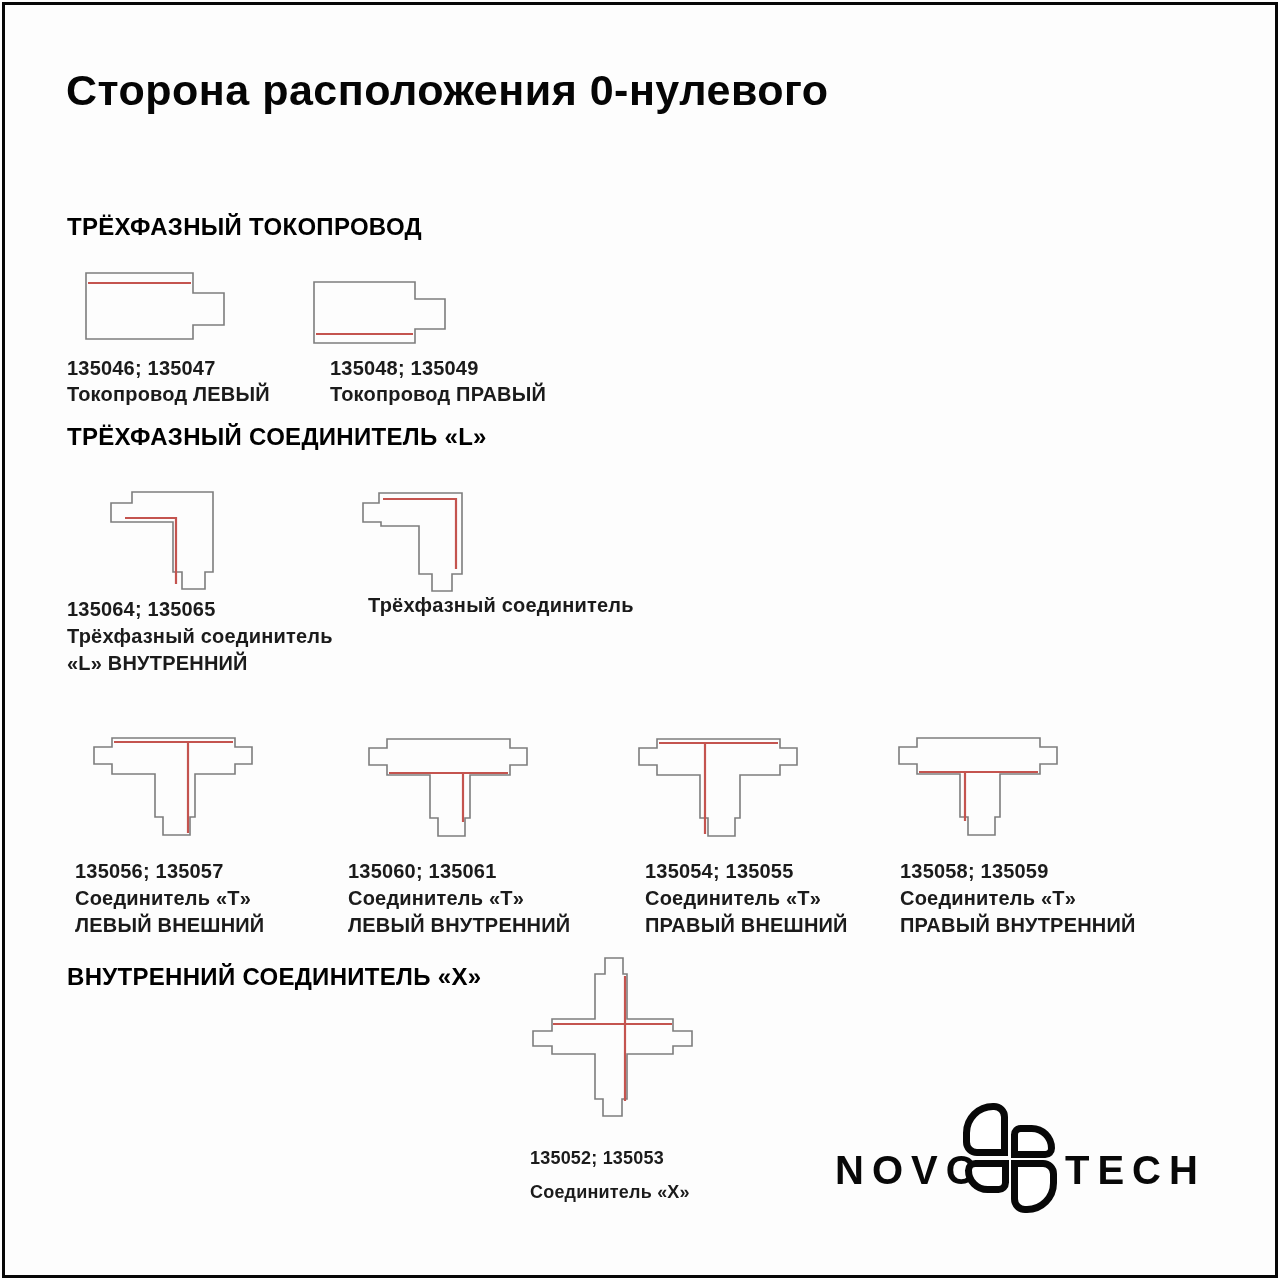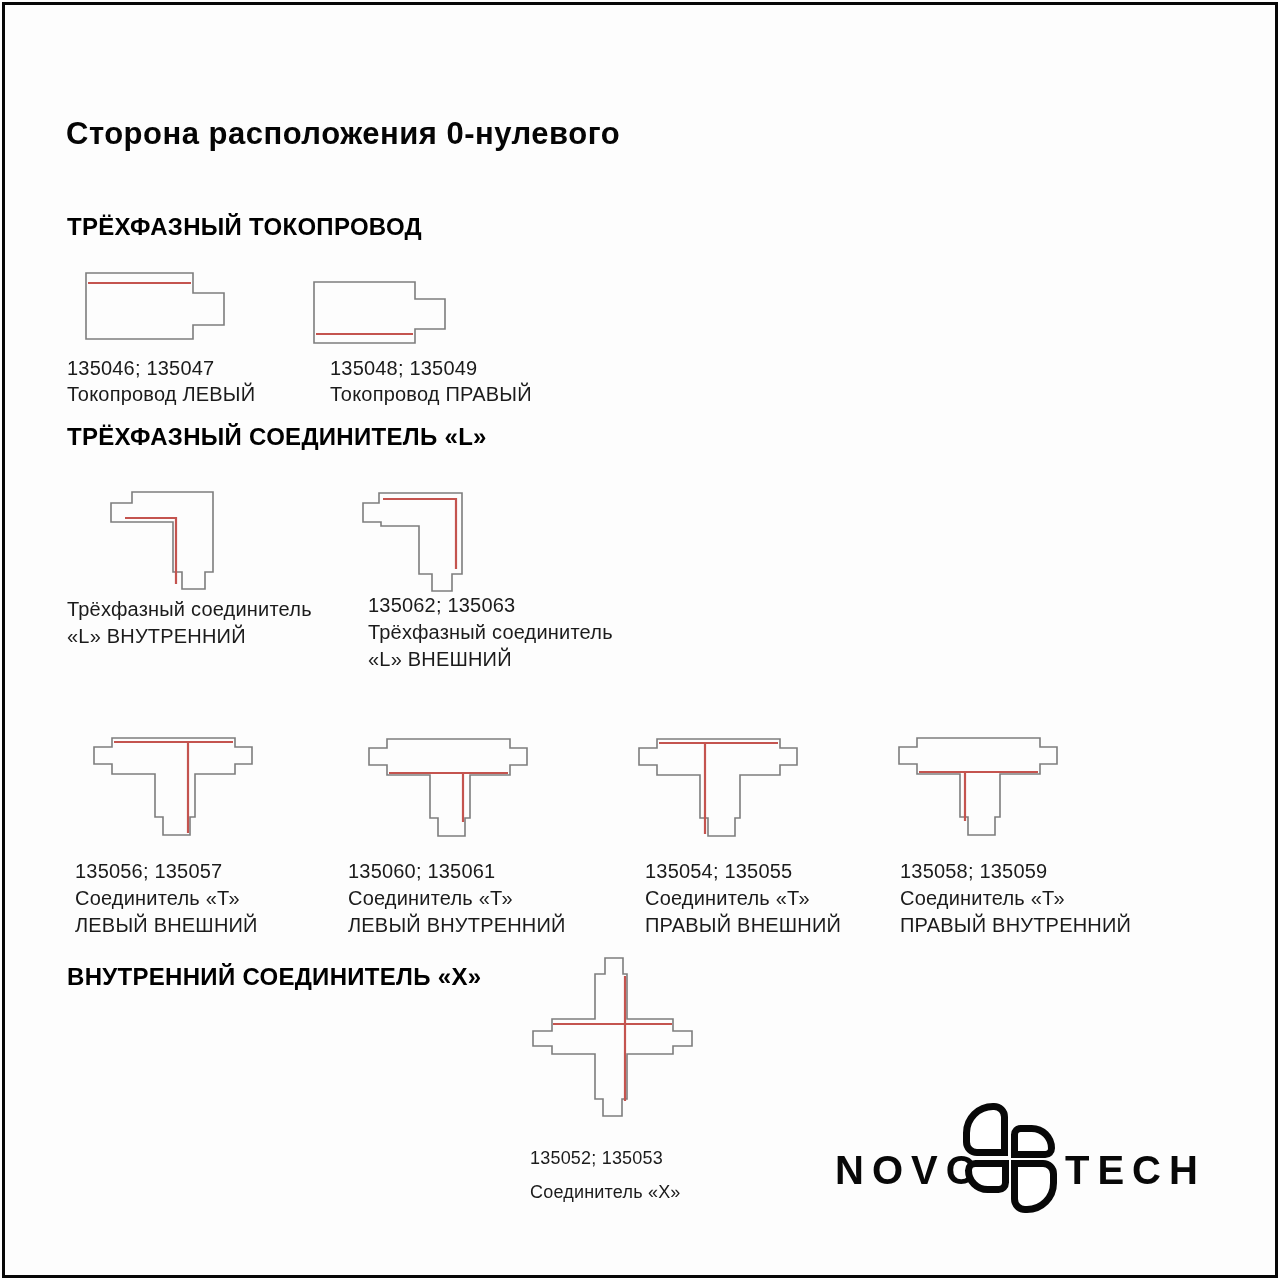--- a/index.html
+++ b/index.html
@@ -1,22 +1,22 @@
 <!DOCTYPE html>
 <html><head>
 <meta charset="utf-8">
 <style>
   html,body{margin:0;padding:0;background:#ffffff;}
   #page{position:relative;width:1280px;height:1280px;background:#fdfdfd;overflow:hidden;
         font-family:"Liberation Sans","DejaVu Sans",sans-serif;color:#0c0c0c;}
   #frame{position:absolute;inset:2px;border:3px solid #060606;pointer-events:none;}
-  .title{position:absolute;left:66px;top:57px;width:1140px;font-size:31px;line-height:66px;
-         font-weight:bold;letter-spacing:0.5px;color:#050505;margin-top:44px;}
+  .title{position:absolute;left:66px;top:57px;width:1140px;font-size:43px;line-height:66px;
+         font-weight:bold;letter-spacing:0.5px;color:#050505;}
   .sec-h{position:absolute;font-size:24px;font-weight:bold;letter-spacing:0.3px;white-space:nowrap;color:#000000;}
-  .plabel{position:absolute;font-weight:normal;font-size:20px;line-height:26px;white-space:nowrap;color:#1b1b1b;letter-spacing:0.2px;}
+  .plabel{position:absolute;font-weight:bold;font-size:20px;line-height:26px;white-space:nowrap;color:#1b1b1b;letter-spacing:0.2px;}
   .plabel.tall{line-height:27px;}
   .plabel.xl{font-size:18px;line-height:34px;}
   svg.diagram{position:absolute;overflow:visible;}
   .outline{fill:none;stroke:#7d7d7d;stroke-width:1.6;stroke-linejoin:miter;}
   .red{fill:none;stroke:#c4544f;stroke-width:2.2;}
   
   #logo{position:absolute;left:835px;top:1098px;width:400px;height:120px;}
   .logo-word{position:absolute;top:52px;font-size:40px;line-height:40px;font-weight:bold;
              letter-spacing:8px;color:#080808;}
   .petal{position:absolute;background:#fff;border:7px solid #080808;box-sizing:border-box;}
@@ -60,27 +60,26 @@
   <svg class="diagram" style="left:110px;top:491px" width="104" height="99" viewBox="0 0 104 99">
     <path class="outline" d="M22,1 H103 V81 H95 V98 H72 V81 H63 V31 H1 V12 H22 Z"></path>
     <path class="red" d="M15,27 H66 V93"></path>
   </svg>
   <svg class="diagram" style="left:362px;top:492px" width="101" height="100" viewBox="0 0 101 100">
     <path class="outline" d="M17,1 H100 V82 H90 V99 H70 V82 H57 V34 H19 V30 H1 V11 H17 Z"></path>
     <path class="red" d="M21,7 H94 V77"></path>
   </svg>
 
   <div class="plabel tall" style="left:67px;top:596px">
+    <div>135064; 135065</div>
     <div>Трёхфазный соединитель</div>
     <div>«L» ВНУТРЕННИЙ</div>
   </div>
   <div class="plabel tall" style="left:368px;top:592px">
-    <div>135062; 135063</div>
     <div>Трёхфазный соединитель</div>
-    <div>«L» ВНЕШНИЙ</div>
   </div>
 
 
   <svg class="diagram" style="left:93px;top:737px" width="160" height="99" viewBox="0 0 160 99">
     <path class="outline" d="M19,1 H142 V10 H159 V27 H142 V37 H102 V80 H97 V98 H70 V80 H62 V37 H19 V27 H1 V10 H19 Z"></path>
     <path class="red" d="M21,5 H140"></path>
     <path class="red" d="M95,5 V96"></path>
   </svg>
   <svg class="diagram" style="left:368px;top:738px" width="160" height="99" viewBox="0 0 160 99">
     <path class="outline" d="M19,1 H142 V10 H159 V27 H142 V37 H102 V80 H97 V98 H70 V80 H62 V37 H19 V27 H1 V10 H19 Z"></path>

